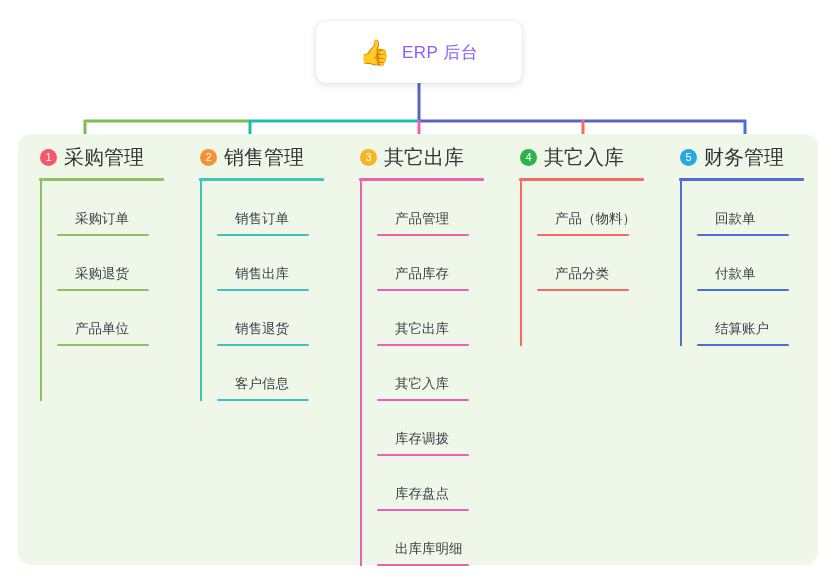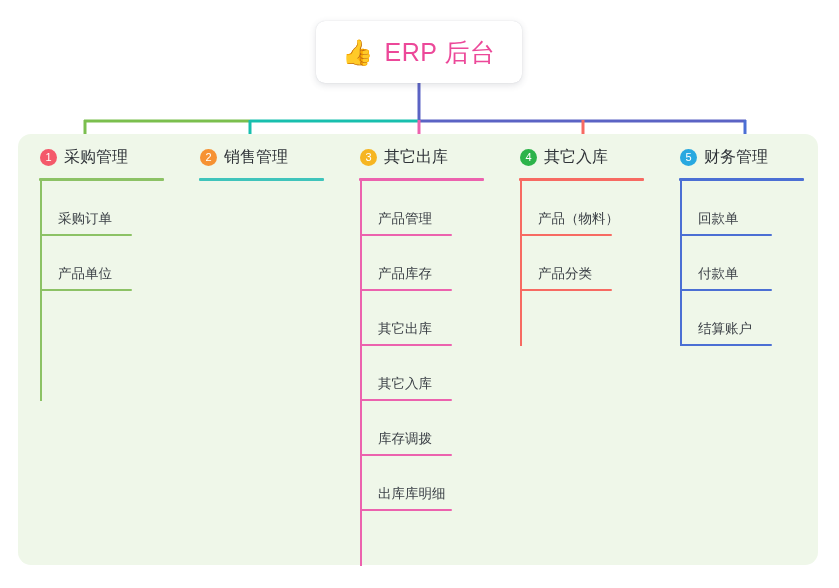--- a/index.html
+++ b/index.html
@@ -36,22 +36,22 @@
     justify-content: center;
     gap: 11px;
     box-sizing: border-box;
   }
   .root-emoji {
     font-size: 25px;
     line-height: 1;
     display: inline-block;
   }
   .root-title {
-    font-size: 25px;
-    color: #ec4899;
+    font-size: 17px;
+    color: #8b5cf6;
     letter-spacing: 0.5px;
     white-space: nowrap;
   }
 
   
   #connectors {
     position: absolute;
     left: 0;
     top: 0;
     width: 839px;
@@ -100,38 +100,38 @@
     height: 17px;
     border-radius: 50%;
     color: #ffffff;
     font-size: 11px;
     line-height: 17px;
     text-align: center;
     flex: 0 0 17px;
     font-weight: normal;
   }
   .col-title {
-    font-size: 16px;
+    font-size: 20px;
     color: #2f3338;
     white-space: nowrap;
   }
   .col-head-rule {
     height: 3px;
     width: 125px;
     margin-top: 8px;
     margin-left: 1px;
     border-radius: 1px;
   }
 
   
   .items {
     position: relative;
     margin-top: 0px;
     margin-left: 2px;
-    padding-left: 0px;
+    padding-left: 17px;
   }
   .spine {
     position: absolute;
     left: 0px;
     top: 0px;
     width: 2px;
   }
   .item {
     position: relative;
     height: 55px;
@@ -190,32 +190,55 @@
         <span class="col-title">采购管理</span>
       </div>
       <div class="col-head-rule" style="background: rgb(140, 194, 101);"></div>
       <div class="items">
         <div class="spine" style="background: rgb(140, 194, 101); height: 220px;"></div>
         <div class="item">
           <span class="item-label">采购订单</span>
           <span class="item-rule" style="background: rgb(140, 194, 101);"></span>
         </div>
         <div class="item">
+          <span class="item-label">采购退货</span>
+          <span class="item-rule" style="background: rgb(140, 194, 101);"></span>
+        </div>
+        <div class="item">
           <span class="item-label">产品单位</span>
           <span class="item-rule" style="background: rgb(140, 194, 101);"></span>
         </div>
       </div>
     </div>
 
     <div class="column">
       <div class="col-head">
         <span class="badge" style="background: rgb(246, 146, 51);">2</span>
         <span class="col-title">销售管理</span>
       </div>
       <div class="col-head-rule" style="background: rgb(63, 196, 187);"></div>
+      <div class="items">
+        <div class="spine" style="background: rgb(63, 196, 187); height: 220px;"></div>
+        <div class="item">
+          <span class="item-label">销售订单</span>
+          <span class="item-rule" style="background: rgb(63, 196, 187);"></span>
+        </div>
+        <div class="item">
+          <span class="item-label">销售出库</span>
+          <span class="item-rule" style="background: rgb(63, 196, 187);"></span>
+        </div>
+        <div class="item">
+          <span class="item-label">销售退货</span>
+          <span class="item-rule" style="background: rgb(63, 196, 187);"></span>
+        </div>
+        <div class="item">
+          <span class="item-label">客户信息</span>
+          <span class="item-rule" style="background: rgb(63, 196, 187);"></span>
+        </div>
+      </div>
     </div>
 
     <div class="column">
       <div class="col-head">
         <span class="badge" style="background: rgb(246, 181, 33);">3</span>
         <span class="col-title">其它出库</span>
       </div>
       <div class="col-head-rule" style="background: rgb(236, 98, 174);"></div>
       <div class="items">
         <div class="spine" style="background: rgb(236, 98, 174); height: 385px;"></div>
@@ -233,20 +256,24 @@
         </div>
         <div class="item">
           <span class="item-label">其它入库</span>
           <span class="item-rule" style="background: rgb(236, 98, 174);"></span>
         </div>
         <div class="item">
           <span class="item-label">库存调拨</span>
           <span class="item-rule" style="background: rgb(236, 98, 174);"></span>
         </div>
         <div class="item">
+          <span class="item-label">库存盘点</span>
+          <span class="item-rule" style="background: rgb(236, 98, 174);"></span>
+        </div>
+        <div class="item">
           <span class="item-label">出库库明细</span>
           <span class="item-rule" style="background: rgb(236, 98, 174);"></span>
         </div>
       </div>
     </div>
 
     <div class="column">
       <div class="col-head">
         <span class="badge" style="background: rgb(44, 179, 74);">4</span>
         <span class="col-title">其它入库</span>

